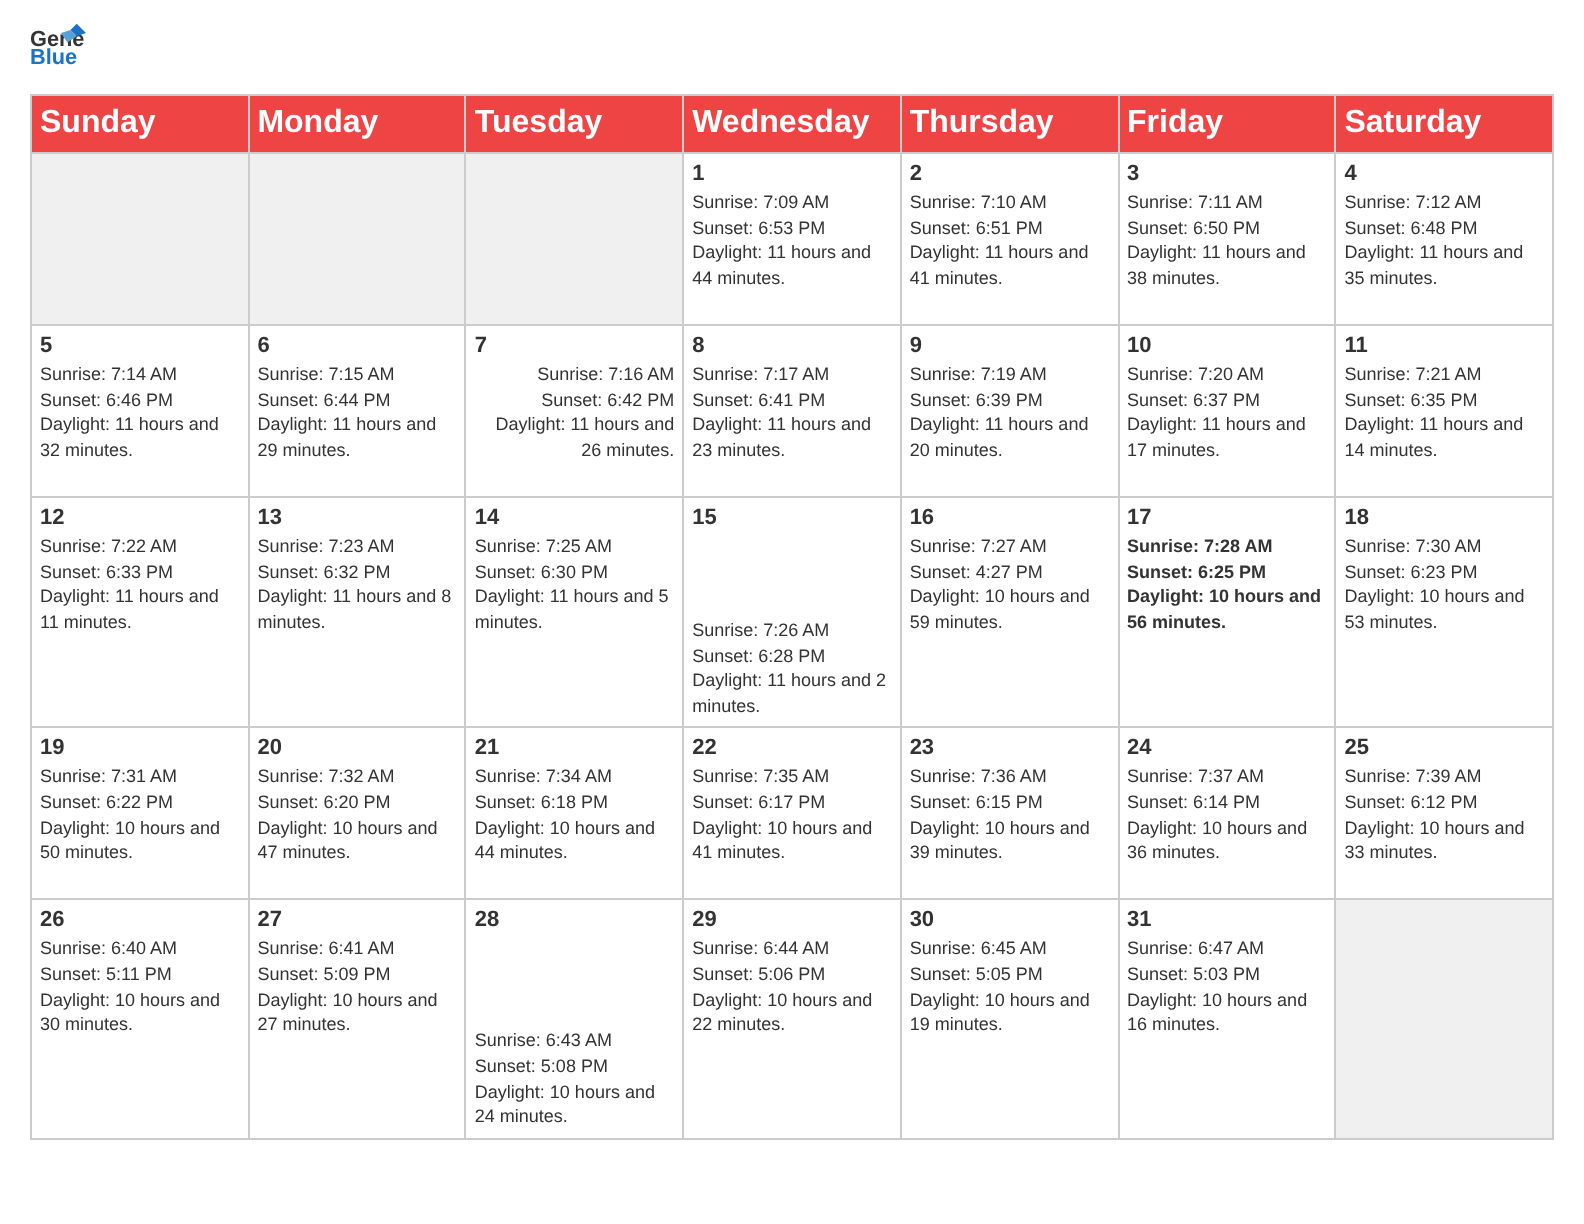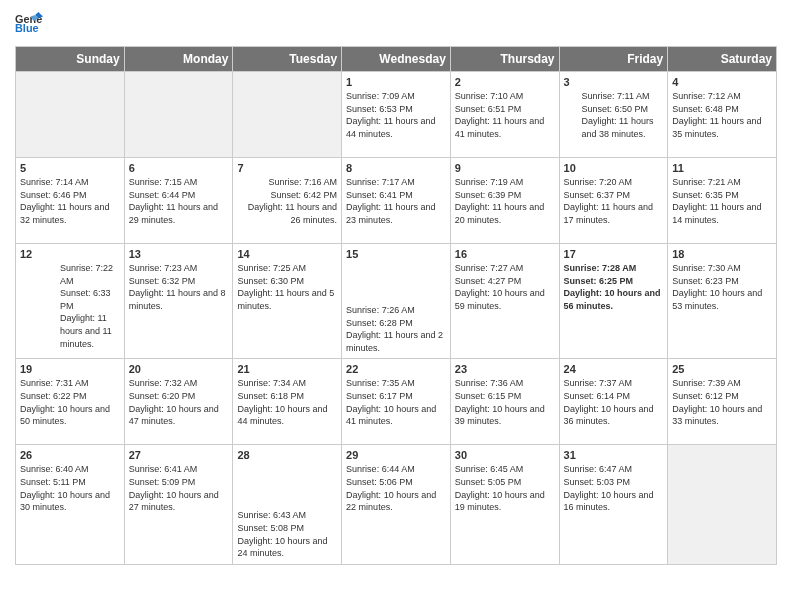--- a/index.html
+++ b/index.html
@@ -43,26 +43,26 @@
     .location-title {
       font-size: 14px;
       color: #555;
     }
     .calendar {
       width: 100%;
       border-collapse: collapse;
       table-layout: fixed;
     }
     .calendar th {
-      background: #737373;
+      background: #ef4444;
       color: #fff;
-      font-size: 12px;
+      font-size: 16px;
       font-weight: bold;
       padding: 5px 4px;
-      text-align: right;
+      text-align: left;
       border: 1px solid #ccc;
     }
     .calendar td {
       border: 1px solid #ccc;
       vertical-align: top;
       padding: 4px 4px 4px 4px;
       font-size: 9.5px;
       color: #333;
       height: 86px;
       background: #fff;
@@ -127,21 +127,21 @@
 Daylight: 11 hours and 44 minutes.</div>
           </td>
           <td>
             <div class="day-number">2</div>
             <div class="day-info" style="white-space: pre-line;">Sunrise: 7:10 AM
 Sunset: 6:51 PM
 Daylight: 11 hours and 41 minutes.</div>
           </td>
           <td>
             <div class="day-number">3</div>
-            <div class="day-info" style="white-space: pre-line; margin-left: 18px;">Sunrise: 7:11 AM
+            <div class="day-info" style="white-space: pre-line;">Sunrise: 7:11 AM
 Sunset: 6:50 PM
 Daylight: 11 hours and 38 minutes.</div>
           </td>
           <td>
             <div class="day-number">4</div>
             <div class="day-info" style="white-space: pre-line;">Sunrise: 7:12 AM
 Sunset: 6:48 PM
 Daylight: 11 hours and 35 minutes.</div>
           </td>
         </tr>
@@ -185,21 +185,21 @@
           <td>
             <div class="day-number">11</div>
             <div class="day-info" style="white-space: pre-line;">Sunrise: 7:21 AM
 Sunset: 6:35 PM
 Daylight: 11 hours and 14 minutes.</div>
           </td>
         </tr>
         <tr>
           <td>
             <div class="day-number">12</div>
-            <div class="day-info" style="white-space: pre-line; margin-left: 40px;">Sunrise: 7:22 AM
+            <div class="day-info" style="white-space: pre-line;">Sunrise: 7:22 AM
 Sunset: 6:33 PM
 Daylight: 11 hours and 11 minutes.</div>
           </td>
           <td>
             <div class="day-number">13</div>
             <div class="day-info" style="white-space: pre-line;">Sunrise: 7:23 AM
 Sunset: 6:32 PM
 Daylight: 11 hours and 8 minutes.</div>
           </td>
           <td>

